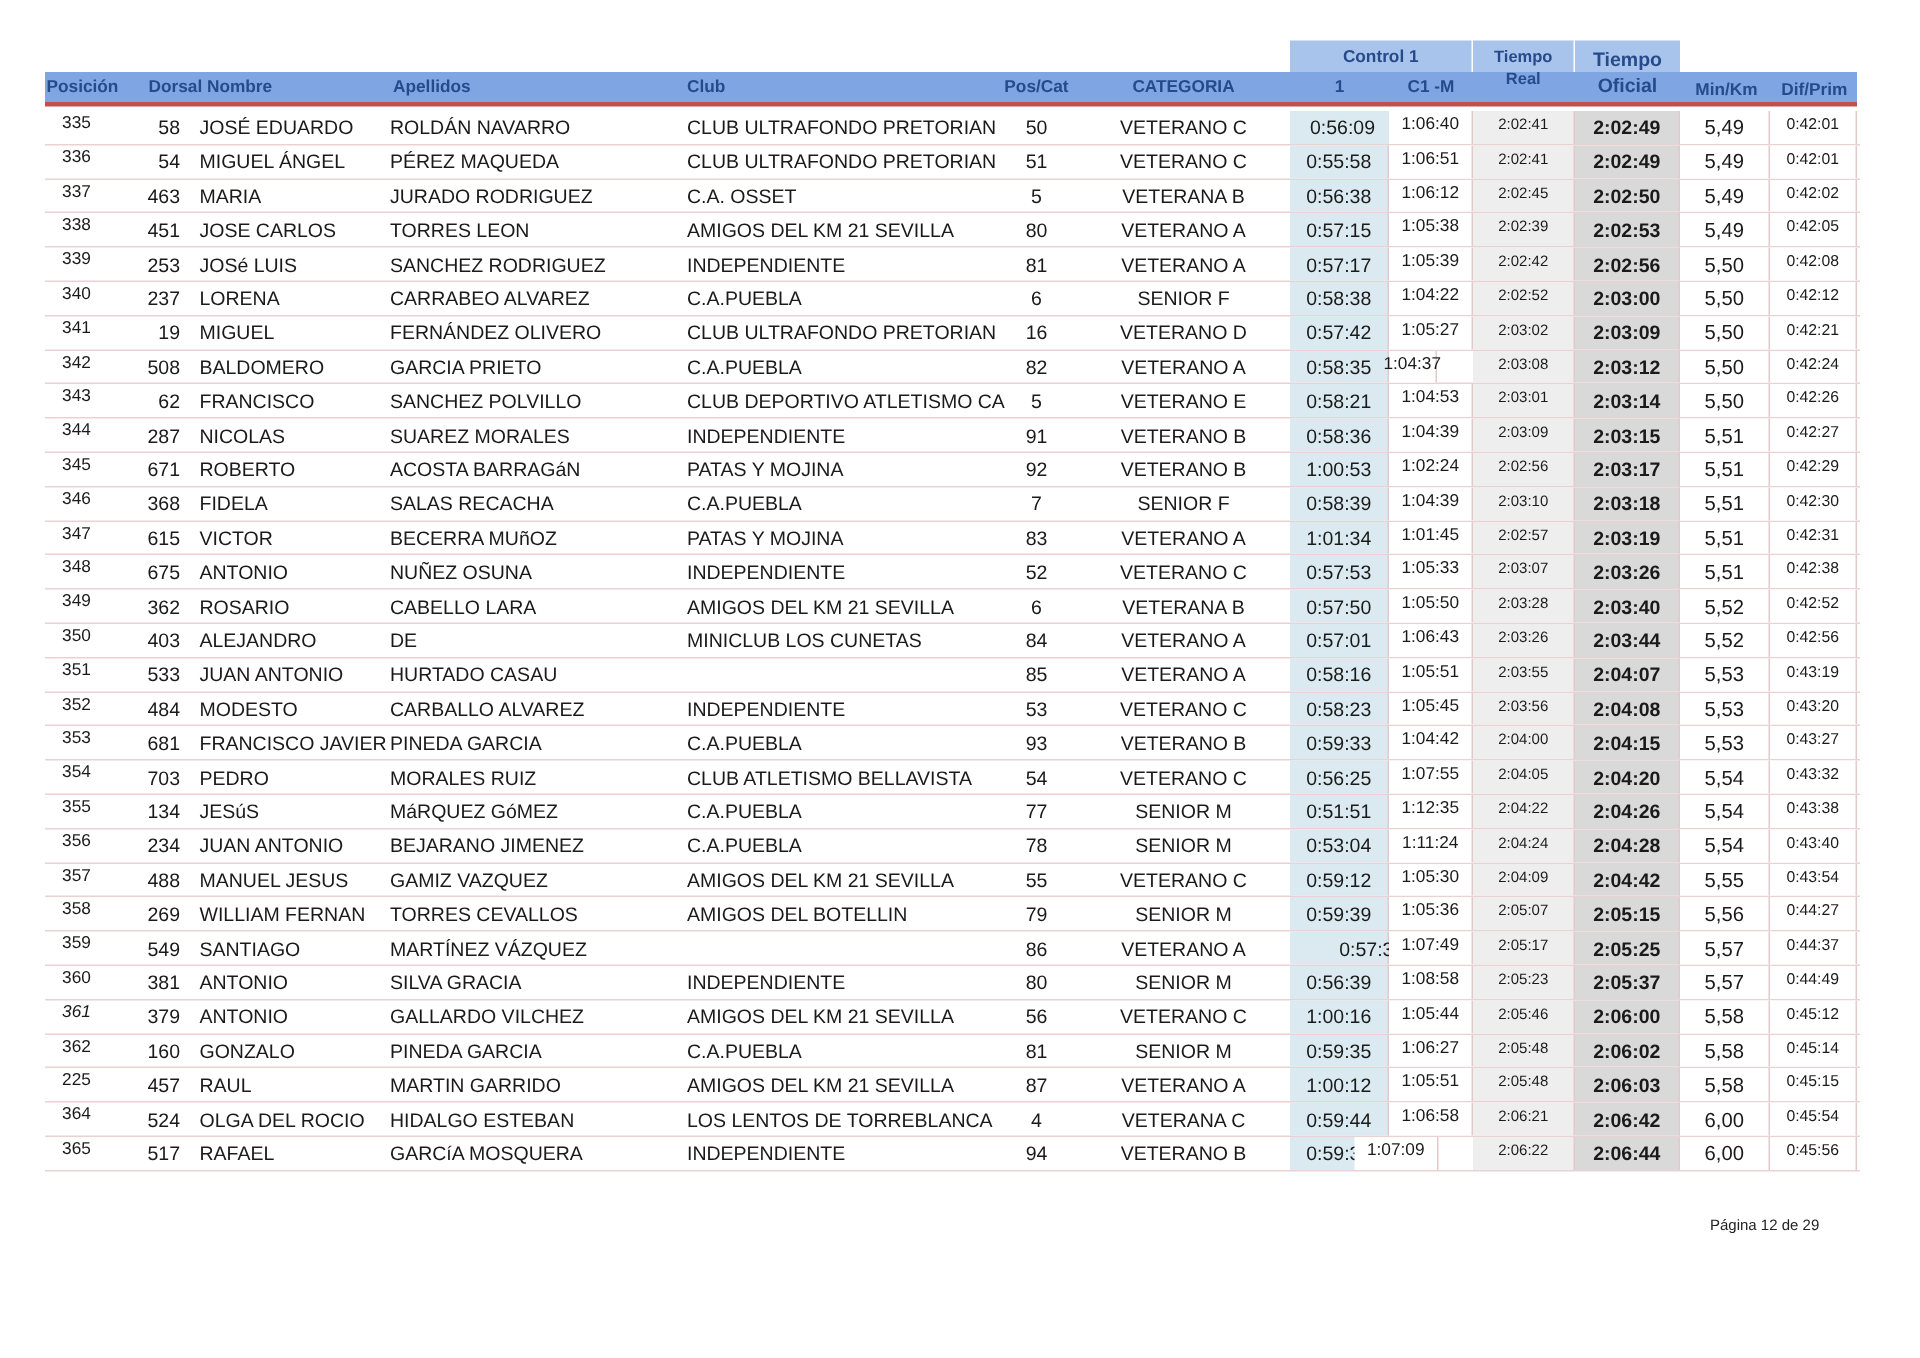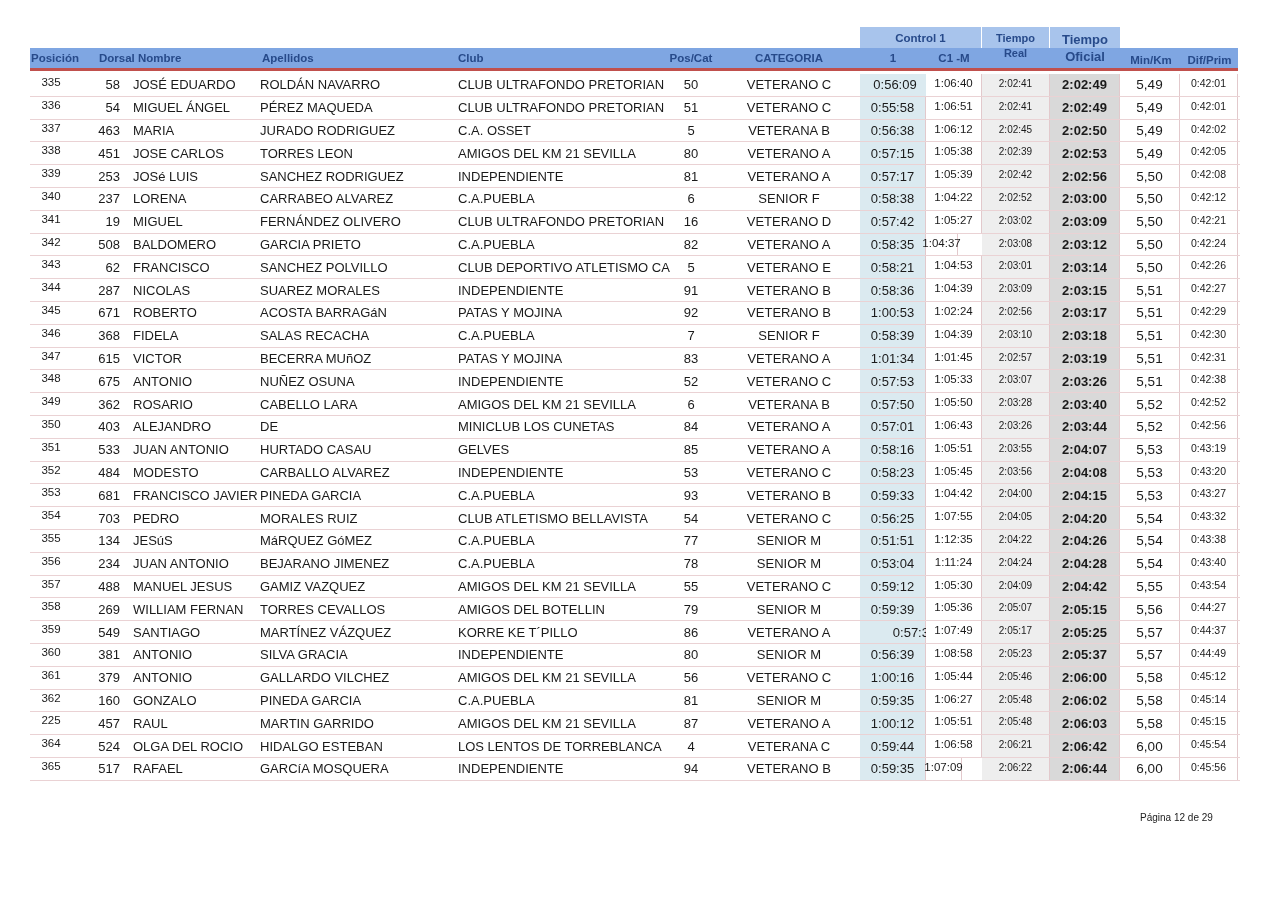--- a/index.html
+++ b/index.html
@@ -309,21 +309,20 @@
         <div class="cell c real" style="left: 952px; width: 68px;">2:03:26</div>
         <div class="cell c ofi" style="left: 1020px; width: 70px;">2:03:44</div>
         <div class="cell c mk" style="left: 1090px; width: 60px;">5,52</div>
         <div class="cell c dif" style="left: 1150px; width: 58px;">0:42:56</div>
       </div>
       <div class="row">
         <div class="cell c pos" style="left: 0px; width: 42px;">351</div>
         <div class="cell r" style="left: 60px; width: 30px;">533</div>
         <div class="cell " style="left: 103px; width: 125px;">JUAN ANTONIO</div>
         <div class="cell " style="left: 230px; width: 196px;">HURTADO CASAU</div>
-        <div class="cell " style="left: 428px; width: 232px;">GELVES</div>
         <div class="cell c" style="left: 630px; width: 62px;">85</div>
         <div class="cell c" style="left: 710px; width: 98px;">VETERANO A</div>
         <div class="cell c c1" style="left: 830px; width: 66px;">0:58:16</div>
         <div class="cell c c1m" style="left: 896px; width: 56px;">1:05:51</div>
         <div class="cell c real" style="left: 952px; width: 68px;">2:03:55</div>
         <div class="cell c ofi" style="left: 1020px; width: 70px;">2:04:07</div>
         <div class="cell c mk" style="left: 1090px; width: 60px;">5,53</div>
         <div class="cell c dif" style="left: 1150px; width: 58px;">0:43:19</div>
       </div>
       <div class="row">
@@ -429,21 +428,20 @@
         <div class="cell c real" style="left: 952px; width: 68px;">2:05:07</div>
         <div class="cell c ofi" style="left: 1020px; width: 70px;">2:05:15</div>
         <div class="cell c mk" style="left: 1090px; width: 60px;">5,56</div>
         <div class="cell c dif" style="left: 1150px; width: 58px;">0:44:27</div>
       </div>
       <div class="row">
         <div class="cell c pos" style="left: 0px; width: 42px;">359</div>
         <div class="cell r" style="left: 60px; width: 30px;">549</div>
         <div class="cell " style="left: 103px; width: 125px;">SANTIAGO</div>
         <div class="cell " style="left: 230px; width: 196px;">MARTÍNEZ VÁZQUEZ</div>
-        <div class="cell " style="left: 428px; width: 232px;">KORRE KE T´PILLO</div>
         <div class="cell c" style="left: 630px; width: 62px;">86</div>
         <div class="cell c" style="left: 710px; width: 98px;">VETERANO A</div>
         <div class="cell c c1" style="left: 830px; width: 66px; padding-left: 44px;">0:57:36</div>
         <div class="cell c c1m" style="left: 896px; width: 56px;">1:07:49</div>
         <div class="cell c real" style="left: 952px; width: 68px;">2:05:17</div>
         <div class="cell c ofi" style="left: 1020px; width: 70px;">2:05:25</div>
         <div class="cell c mk" style="left: 1090px; width: 60px;">5,57</div>
         <div class="cell c dif" style="left: 1150px; width: 58px;">0:44:37</div>
       </div>
       <div class="row">
@@ -455,21 +453,21 @@
         <div class="cell c" style="left: 630px; width: 62px;">80</div>
         <div class="cell c" style="left: 710px; width: 98px;">SENIOR M</div>
         <div class="cell c c1" style="left: 830px; width: 66px;">0:56:39</div>
         <div class="cell c c1m" style="left: 896px; width: 56px;">1:08:58</div>
         <div class="cell c real" style="left: 952px; width: 68px;">2:05:23</div>
         <div class="cell c ofi" style="left: 1020px; width: 70px;">2:05:37</div>
         <div class="cell c mk" style="left: 1090px; width: 60px;">5,57</div>
         <div class="cell c dif" style="left: 1150px; width: 58px;">0:44:49</div>
       </div>
       <div class="row">
-        <div class="cell c pos" style="left: 0px; width: 42px;">361</div>
+        <div class="cell c pos" style="left: 0px; width: 42px; font-style: italic;">361</div>
         <div class="cell r" style="left: 60px; width: 30px;">379</div>
         <div class="cell " style="left: 103px; width: 125px;">ANTONIO</div>
         <div class="cell " style="left: 230px; width: 196px;">GALLARDO  VILCHEZ</div>
         <div class="cell " style="left: 428px; width: 232px;">AMIGOS DEL KM 21 SEVILLA</div>
         <div class="cell c" style="left: 630px; width: 62px;">56</div>
         <div class="cell c" style="left: 710px; width: 98px;">VETERANO C</div>
         <div class="cell c c1" style="left: 830px; width: 66px;">1:00:16</div>
         <div class="cell c c1m" style="left: 896px; width: 56px;">1:05:44</div>
         <div class="cell c real" style="left: 952px; width: 68px;">2:05:46</div>
         <div class="cell c ofi" style="left: 1020px; width: 70px;">2:06:00</div>
@@ -523,21 +521,21 @@
       </div>
       <div class="row">
         <div class="cell c pos" style="left: 0px; width: 42px;">365</div>
         <div class="cell r" style="left: 60px; width: 30px;">517</div>
         <div class="cell " style="left: 103px; width: 125px;">RAFAEL</div>
         <div class="cell " style="left: 230px; width: 196px;">GARCíA MOSQUERA</div>
         <div class="cell " style="left: 428px; width: 232px;">INDEPENDIENTE</div>
         <div class="cell c" style="left: 630px; width: 62px;">94</div>
         <div class="cell c" style="left: 710px; width: 98px;">VETERANO B</div>
         <div class="cell c c1" style="left: 830px; width: 66px;">0:59:35</div>
-        <div class="cell c c1m" style="left: 896px; width: 36px;">1:07:09</div>
+        <div class="cell c c1m" style="left: 873px; width: 56px;">1:07:09</div>
         <div class="cell c real" style="left: 952px; width: 68px;">2:06:22</div>
         <div class="cell c ofi" style="left: 1020px; width: 70px;">2:06:44</div>
         <div class="cell c mk" style="left: 1090px; width: 60px;">6,00</div>
         <div class="cell c dif" style="left: 1150px; width: 58px;">0:45:56</div>
       </div>
     </div>
 
   <div class="footer-page">Página 12 de 29</div>
 </div>
 

